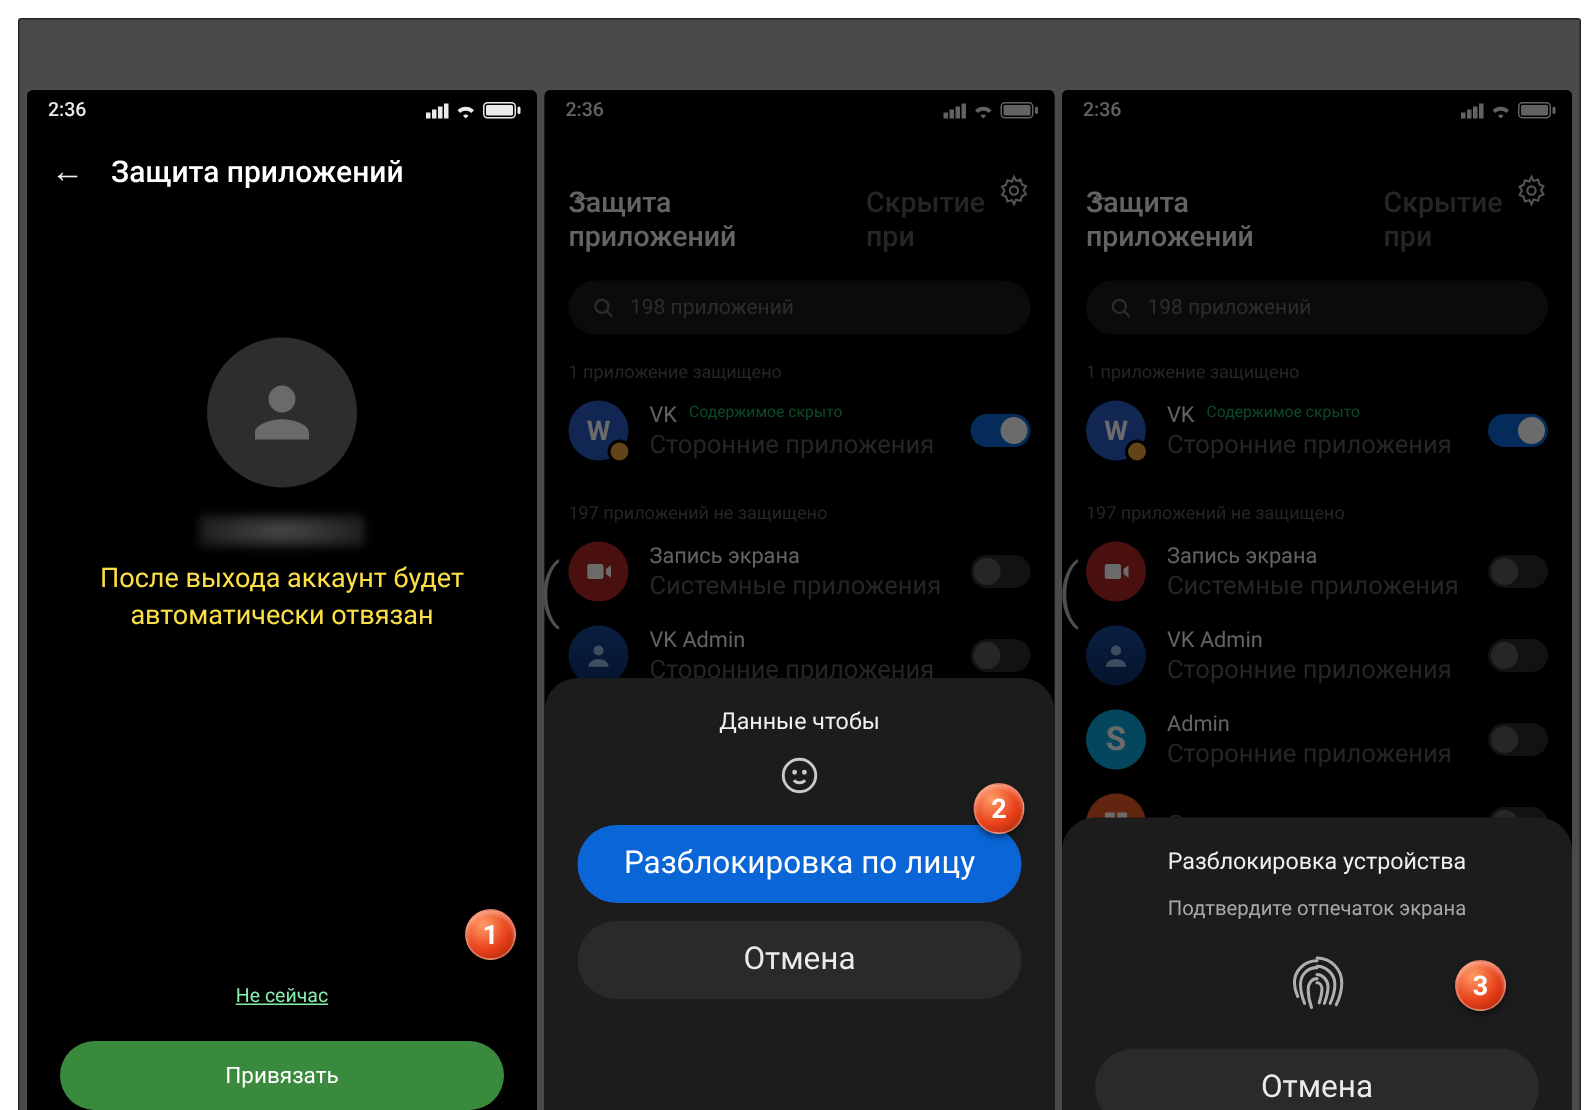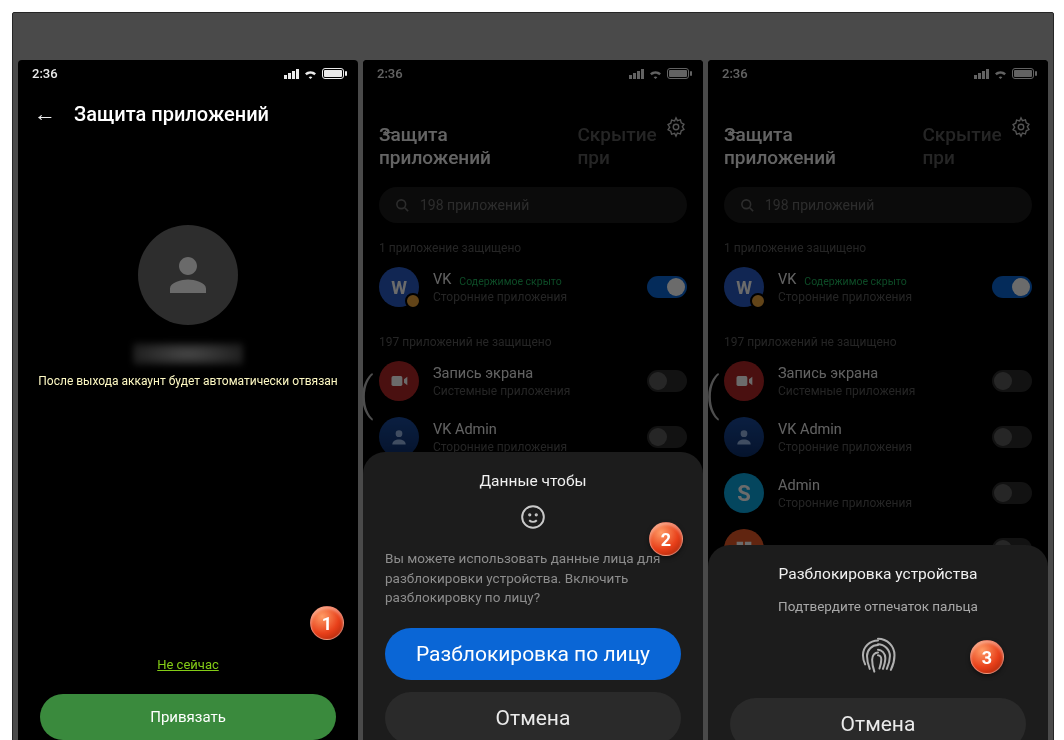--- a/index.html
+++ b/index.html
@@ -65,22 +65,22 @@
     width: 100px; height:100px; border-radius:50%; background:#2d2d2d;
     display:flex; align-items:center; justify-content:center;
   }
   .avatar svg { width:54px; height:54px; fill:#6a6a6a; }
   .name-blur {
     margin: 18px auto 0; width: 110px; height: 22px; border-radius: 3px;
     background: radial-gradient(ellipse at center, #4a4a4a 0%, #1a1a1a 80%);
     filter: blur(3px);
   }
   .s1-text1 { margin-top: 40px; font-size: 14.5px; line-height:1.45; color:#f2f2f2; padding: 0 4px; }
-  .s1-text2 { margin-top: 8px; font-size: 12px; color:#fef9c3; line-height:1.4; }
-  .not-now { position:absolute; bottom: 98px; left:0; right:0; text-align:center; color:#84cc16; font-size:13px; text-decoration: underline; }
+  .s1-text2 { margin-top: 8px; font-size: 18px; color:#fde047; line-height:1.4; }
+  .not-now { position:absolute; bottom: 98px; left:0; right:0; text-align:center; color:#86efac; font-size:13px; text-decoration: underline; }
   .bind-btn {
     position:absolute; bottom: 30px; left: 22px; right:22px;
     background:#3a8a3d; color:#fff; text-align:center; padding: 14px 0;
     border-radius: 26px; font-size: 15px;
   }
 
   
   .dim-layer { position:absolute; inset:0; background:#000; }
   .dim-content { position:absolute; inset:0; opacity:0.42; }
   .gear-icon { position:absolute; right:16px; top:56px; width:22px; height:22px; }
@@ -95,23 +95,23 @@
   .section-label { color:#5a5a5a; font-size:12px; padding: 18px 16px 6px; }
   .app-row { display:flex; align-items:center; gap:14px; padding: 6px 16px 10px; }
   .app-icon { width:40px; height:40px; border-radius:50%; display:flex; align-items:center; justify-content:center; font-size:18px; font-weight:700; }
   .vk-icon { background:#2a5cc7; color:#fff; position:relative; }
   .vk-icon::after { content:""; position:absolute; right:-2px; bottom:-2px; width:12px; height:12px; border-radius:50%; background:#e9a23b; border:2px solid #000; }
   .rec-icon { background:#b02828; }
   .vkadm-icon { background:linear-gradient(#1a4a9b,#0d2f6b); }
   .skype-icon { background:#0aa6e0; font-size:22px; }
   .chitai-icon { background:#e85a28; }
   .app-texts { flex:1; }
-  .app-title { color:#eaeaea; font-size:14.5px; display:flex; align-items:flex-end; gap:8px; }
+  .app-title { color:#eaeaea; font-size:14.5px; display:flex; align-items:flex-start; gap:8px; }
   .badge-hidden { color:#1faf5a; font-size:10.5px; }
-  .app-sub { color:#5a5a5a; font-size:12px; margin-top:2px; }
+  .app-sub { color:#5a5a5a; font-size:17px; margin-top:2px; }
   .toggle { width:40px; height:22px; border-radius:12px; position:relative; }
   .toggle.on { background:#0a66d6; }
   .toggle.on::after { content:""; position:absolute; right:2px; top:2px; width:18px; height:18px; border-radius:50%; background:#fff; }
   .toggle.off { background:#2c2c2c; }
   .toggle.off::after { content:""; position:absolute; left:2px; top:2px; width:18px; height:18px; border-radius:50%; background:#5c5c5c; }
 
   
   .sheet {
     position:absolute; left:0; right:0; bottom:0;
     background:#1c1c1c; border-radius: 22px 22px 0 0;
@@ -266,21 +266,20 @@
     <div class="sheet" style="height:318px;">
       <div class="sheet-title">Данные чтобы</div>
       <div class="face-icon">
         <svg class="face-icon-svg" viewBox="0 0 24 24" fill="none" stroke="#c9c9c9" stroke-width="1.8">
             <circle cx="12" cy="12" r="10"></circle>
             <circle cx="9" cy="10" r="0.6" fill="#c9c9c9"></circle>
             <circle cx="15" cy="10" r="0.6" fill="#c9c9c9"></circle>
             <path d="M8.5 15c1 1 2.2 1.5 3.5 1.5s2.5-.5 3.5-1.5"></path>
           </svg>
       </div>
-      <div class="sheet-body">Вы можете использовать данные лица для разблокировки устройства. Включить разблокировку по лицу?</div>
       <div class="sheet-btn primary">Разблокировка по лицу</div>
       <div class="sheet-btn secondary">Отмена</div>
     </div>
     <div class="step-badge" style="right:20px; top:462px;">2</div>
   </div>
 
   <div class="phone">
     <div class="dim-layer"></div>
     <div class="dim-content">
       <div class="status-bar">
@@ -373,21 +372,21 @@
         </div>
         <div class="app-texts">
           <div class="app-sub">Сторонние приложения</div>
         </div>
         <div class="toggle off"></div>
       </div>
     </div>
 
     <div class="sheet" style="height:225px;">
       <div class="sheet-title">Разблокировка устройства</div>
-      <div class="sheet-body center">Подтвердите отпечаток пальца</div>
+      <div class="sheet-body center">Подтвердите отпечаток экрана</div>
       <div class="fingerprint-wrap">
         <svg viewBox="0 0 24 24" fill="none" stroke="#b0b0b0" stroke-width="1.1" stroke-linecap="round">
           <path d="M12 2c5 0 9 4 9 9 0 3-1 6-2 8"></path>
           <path d="M12 5c3.5 0 6.5 3 6.5 6.5 0 2.5-.8 5-1.7 7"></path>
           <path d="M12 8c2 0 4 2 4 4.5 0 2-.6 4-1.3 6"></path>
           <path d="M12 11c1 0 1.8 1 1.8 2.3 0 1.7-.5 3.4-1 5"></path>
           <path d="M10 20c-.7-2-1.2-4-1.2-6.5C8.8 11 10.3 9.5 12 9.5"></path>
           <path d="M7.5 18.5C6.7 16.5 6 14 6 11.5 6 8 8.7 5.5 12 5.5"></path>
           <path d="M5 16c-.7-1.5-1.2-3.3-1.2-5C3.8 6.5 7.5 3 12 3"></path>
         </svg>

